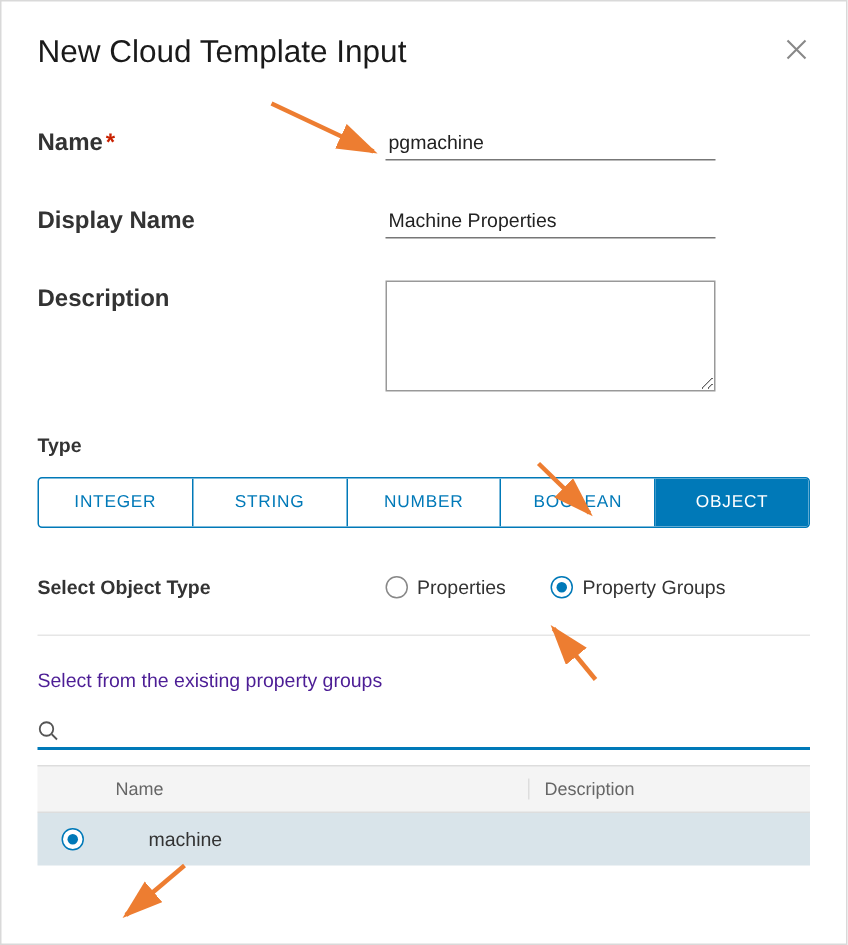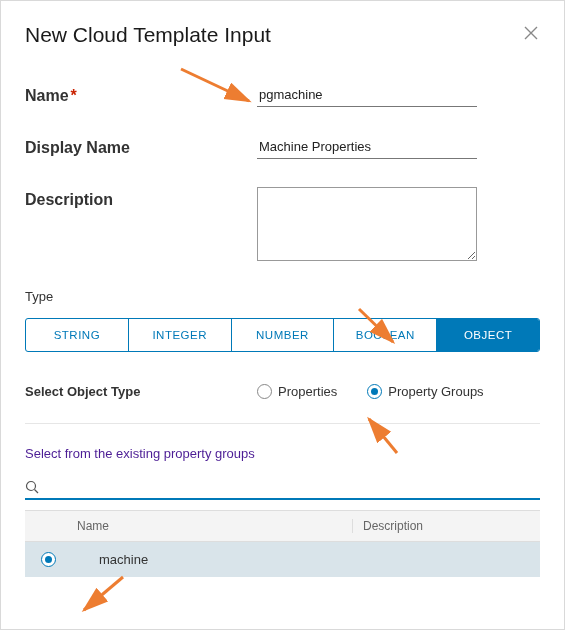--- a/index.html
+++ b/index.html
@@ -32,21 +32,21 @@
   .textarea-input {
     border: 1px solid #999;
     width: 220px;
     height: 74px;
     resize: both;
     font-size: 13px;
     padding: 4px;
     outline: none;
   }
 
-  .type-label { font-size: 13px; color: #333; font-weight: 400; margin-bottom: 14px; margin-top: 6px; }
+  .type-label { font-size: 13px; color: #333; font-weight: 700; margin-bottom: 14px; margin-top: 6px; }
   .type-tabs {
     display: flex;
     border: 1px solid #0079b8;
     border-radius: 3px;
     overflow: hidden;
     margin-bottom: 32px;
   }
   .type-tab {
     flex: 1;
     text-align: center;
@@ -132,22 +132,22 @@
     <input class="text-input" type="text" value="Machine Properties" style="">
   </div>
 
   <div class="form-row">
     <div class="lbl">Description</div>
     <textarea class="textarea-input" style=""></textarea>
   </div>
 
   <div class="type-label">Type</div>
   <div class="type-tabs">
+    <div class="type-tab">INTEGER</div>
     <div class="type-tab">STRING</div>
-    <div class="type-tab">INTEGER</div>
     <div class="type-tab">NUMBER</div>
     <div class="type-tab">BOOLEAN</div>
     <div class="type-tab active">OBJECT</div>
   </div>
 
   <div class="obj-type-row">
     <div class="lbl">Select Object Type</div>
     <div class="radio-group">
       <div class="radio-opt">
         <div class="radio-circle"></div>

